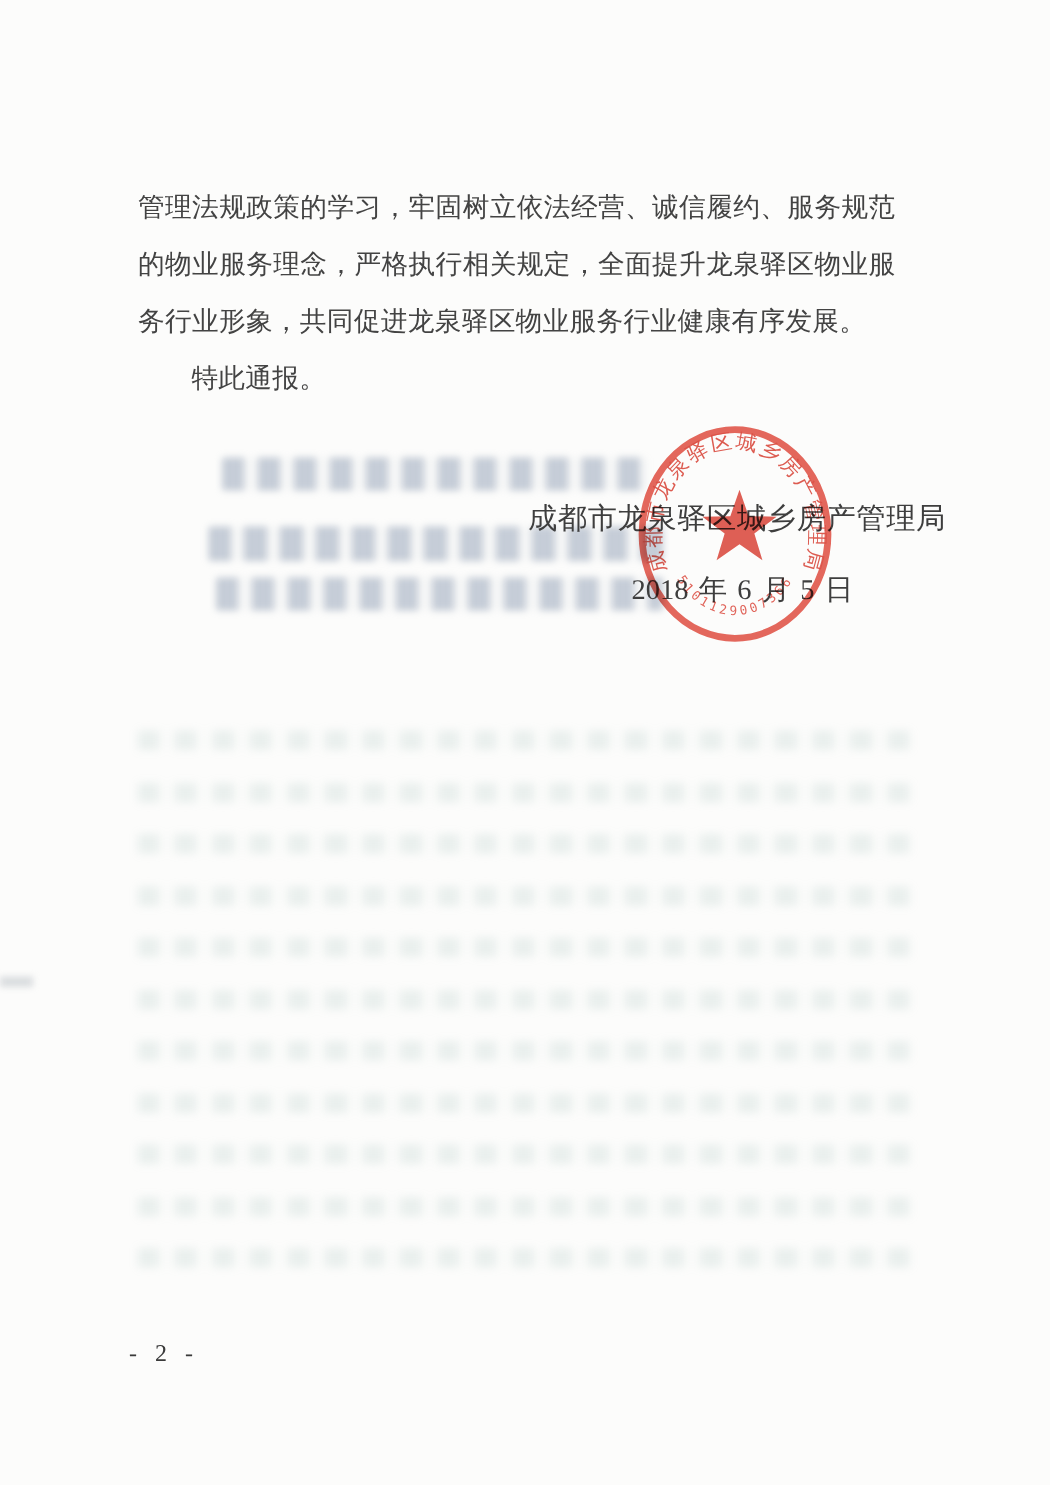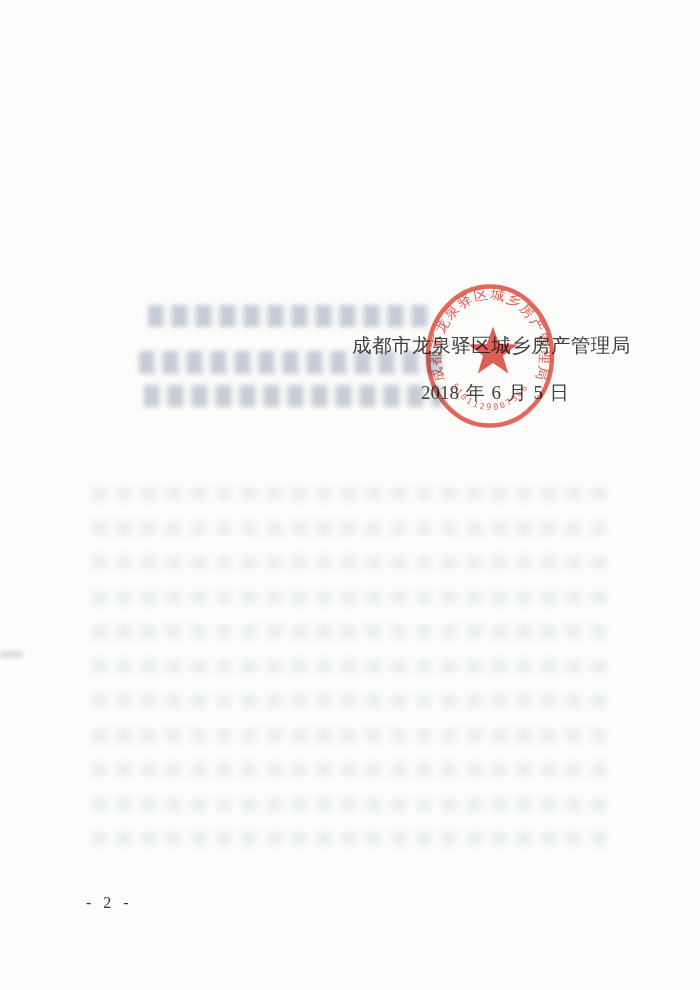--- a/index.html
+++ b/index.html
@@ -127,20 +127,24 @@
   <div class="ghost-row" style="top:763px"></div>
   <div class="ghost-row" style="top:798px"></div>
   <div class="ghost-row" style="top:832px"></div>
 
   <div class="ghost-band band-a"></div>
   <div class="ghost-band band-b"></div>
   <div class="ghost-band band-c"></div>
 
   <div class="edge-artifact"></div>
 
+  <div class="content">
+    <p>管理法规政策的学习，牢固树立依法经营、诚信履约、服务规范的物业服务理念，严格执行相关规定，全面提升龙泉驿区物业服务行业形象，共同促进龙泉驿区物业服务行业健康有序发展。</p>
+    <p class="closing">特此通报。</p>
+  </div>
 
   <div class="signature-org">成都市龙泉驿区城乡房产管理局</div>
   <div class="signature-date">2018 年 6 月 5 日</div>
 
   <div class="seal">
     <svg viewBox="0 0 136 150" xmlns="http://www.w3.org/2000/svg">
       <defs>
         <path id="sealTopArc" d="M 22.7,99.1 A 50,57 0 1 1 113.3,99.1" fill="none"></path>
         <path id="sealBottomArc" d="M 29.9,106 A 46.5,54 0 0 0 106.1,106" fill="none"></path>
       </defs>

